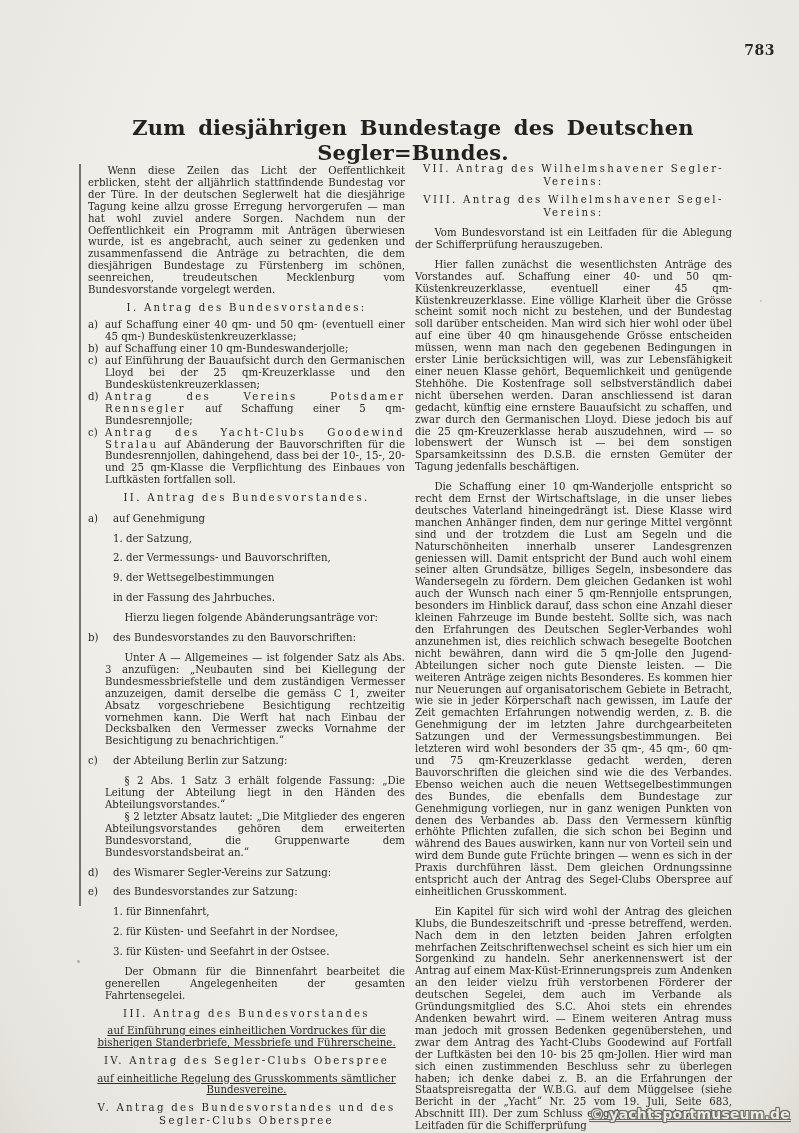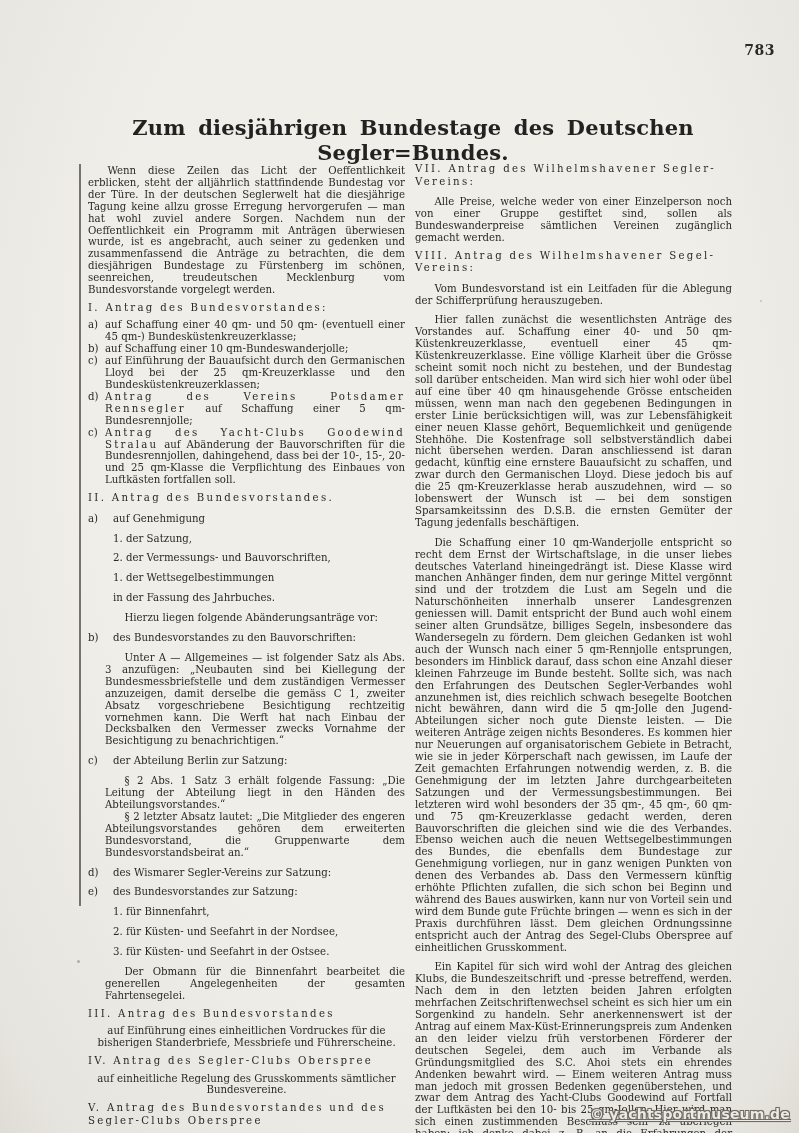--- a/index.html
+++ b/index.html
@@ -19,29 +19,29 @@
   }
   .columns {
     position:absolute; top:157px; left:88px; width:644px;
     display:flex; gap:10px;
     font-size:10.2px; line-height:11.9px;
   }
   .col { width:317px; }
   .para { margin:0; text-align:justify; }
   .indent { text-indent:1.9em;margin-top:8px; }
   .heading {
-    margin:6px 0 5px; font-weight:normal;
+    margin:6px 0 5px; text-align:center; font-weight:normal;
     font-size:10.2px; letter-spacing:2.3px; line-height:12.5px;
   }
   .item { position:relative; padding-left:17px; text-align:justify; margin:0; }
   .item > .label { position:absolute; left:0; }
   .sp { letter-spacing:2.2px; }
   .qpara { margin:0; text-indent:1.9em; text-align:justify; }
   .subline { margin:8px; }
-  .centerpara { margin:0 0 1px; text-align:center; }
+  .centerpara { margin:0 0 1px; text-align:center;text-decoration:underline; }
   .margin-line {
     position:absolute; left:79px; top:164px; width:2px; height:742px;
     background:#57554e; opacity:.8;
   }
   .speck1 { position:absolute; left:77px; top:960px; width:3px; height:3px; background:#8b897f; border-radius:50%; opacity:.6; }
   .speck2 { position:absolute; left:760px; top:300px; width:2px; height:2px; background:#9a988e; border-radius:50%; opacity:.5; }
   .watermark {
     position:absolute; right:9px; bottom:11px;
     font-family:"DejaVu Sans", sans-serif; font-weight:bold; font-size:14px;
     color:#eceae5; letter-spacing:.2px;
@@ -96,21 +96,21 @@
         <span>auf Abänderung der Bauvorschriften für die Bundesrennjollen, dahingehend, dass bei der 10-, 15-, 20- und 25 qm-Klasse die Verpflichtung des Einbaues von Luftkästen fortfallen soll.</span>
       </div>
 
       <h2 class="heading">II. Antrag des Bundesvorstandes.</h2>
 
       <div class="item">
         <span class="label">a)</span>
         <div class="subline">auf Genehmigung</div>
         <div class="subline">1. der Satzung,</div>
         <div class="subline">2. der Vermessungs- und Bauvorschriften,</div>
-        <div class="subline">1. der Wettsegelbestimmungen</div>
+        <div class="subline">9. der Wettsegelbestimmungen</div>
         <div class="subline">in der Fassung des Jahrbuches.</div>
         <div class="qpara">Hierzu liegen folgende Abänderungsanträge vor:</div>
       </div>
 
       <div class="item">
         <span class="label">b)</span>
         <div class="subline">des Bundesvorstandes zu den Bauvorschriften:</div>
         <div class="qpara">Unter A — Allgemeines — ist folgender Satz als Abs. 3 anzufügen: „Neubauten sind bei Kiellegung der Bundesmessbriefstelle und dem zuständigen Vermesser anzuzeigen, damit derselbe die gemäss C 1, zweiter Absatz vorgeschriebene Besichtigung rechtzeitig vornehmen kann. Die Werft hat nach Einbau der Decksbalken den Vermesser zwecks Vornahme der Besichtigung zu benachrichtigen.“</div>
       </div>
 
@@ -143,21 +143,20 @@
 
       <h2 class="heading">V. Antrag des Bundesvorstandes und des Segler-Clubs Oberspree</h2>
       <p class="centerpara">auf Beschlussfassung über die Frage der Bundeszeitschrift.</p>
 
       <h2 class="heading">VI. Antrag der Seglervereinigung Jungfernsee</h2>
       <p class="centerpara">auf Ausschreibung eines Max-Küst-Erinnerungspreises für Wanderwettfahrten („Rings um Potsdam“).</p>
     </div>
 
     <div class="col">
       <h2 class="heading">VII. Antrag des Wilhelmshavener Segler-Vereins:</h2>
-      <p class="para indent">Alle Preise, welche weder von einer Einzelperson noch von einer Gruppe gestiftet sind, sollen als Bundeswanderpreise sämtlichen Vereinen zugänglich gemacht werden.</p>
 
       <h2 class="heading">VIII. Antrag des Wilhelmshavener Segel-Vereins:</h2>
       <p class="para indent">Vom Bundesvorstand ist ein Leitfaden für die Ablegung der Schifferprüfung herauszugeben.</p>
 
       <p class="para indent">Hier fallen zunächst die wesentlichsten Anträge des Vorstandes auf. Schaffung einer 40- und 50 qm-Küstenkreuzerklasse, eventuell einer 45 qm-Küstenkreuzerklasse. Eine völlige Klarheit über die Grösse scheint somit noch nicht zu bestehen, und der Bundestag soll darüber entscheiden. Man wird sich hier wohl oder übel auf eine über 40 qm hinausgehende Grösse entscheiden müssen, wenn man nach den gegebenen Bedingungen in erster Linie berücksichtigen will, was zur Lebensfähigkeit einer neuen Klasse gehört, Bequemlichkeit und genügende Stehhöhe. Die Kostenfrage soll selbstverständlich dabei nicht übersehen werden. Daran anschliessend ist daran gedacht, künftig eine ernstere Bauaufsicht zu schaffen, und zwar durch den Germanischen Lloyd. Diese jedoch bis auf die 25 qm-Kreuzerklasse herab auszudehnen, wird — so lobenswert der Wunsch ist — bei dem sonstigen Sparsamkeitssinn des D.S.B. die ernsten Gemüter der Tagung jedenfalls beschäftigen.</p>
       <p class="para indent">Die Schaffung einer 10 qm-Wanderjolle entspricht so recht dem Ernst der Wirtschaftslage, in die unser liebes deutsches Vaterland hineingedrängt ist. Diese Klasse wird manchen Anhänger finden, dem nur geringe Mittel vergönnt sind und der trotzdem die Lust am Segeln und die Naturschönheiten innerhalb unserer Landesgrenzen geniessen will. Damit entspricht der Bund auch wohl einem seiner alten Grundsätze, billiges Segeln, insbesondere das Wandersegeln zu fördern. Dem gleichen Gedanken ist wohl auch der Wunsch nach einer 5 qm-Rennjolle entsprungen, besonders im Hinblick darauf, dass schon eine Anzahl dieser kleinen Fahrzeuge im Bunde besteht. Sollte sich, was nach den Erfahrungen des Deutschen Segler-Verbandes wohl anzunehmen ist, dies reichlich schwach besegelte Bootchen nicht bewähren, dann wird die 5 qm-Jolle den Jugend-Abteilungen sicher noch gute Dienste leisten. — Die weiteren Anträge zeigen nichts Besonderes. Es kommen hier nur Neuerungen auf organisatorischem Gebiete in Betracht, wie sie in jeder Körperschaft nach gewissen, im Laufe der Zeit gemachten Erfahrungen notwendig werden, z. B. die Genehmigung der im letzten Jahre durchgearbeiteten Satzungen und der Vermessungsbestimmungen. Bei letzteren wird wohl besonders der 35 qm-, 45 qm-, 60 qm- und 75 qm-Kreuzerklasse gedacht werden, deren Bauvorschriften die gleichen sind wie die des Verbandes. Ebenso weichen auch die neuen Wettsegelbestimmungen des Bundes, die ebenfalls dem Bundestage zur Genehmigung vorliegen, nur in ganz wenigen Punkten von denen des Verbandes ab. Dass den Vermessern künftig erhöhte Pflichten zufallen, die sich schon bei Beginn und während des Baues auswirken, kann nur von Vorteil sein und wird dem Bunde gute Früchte bringen — wenn es sich in der Praxis durchführen lässt. Dem gleichen Ordnungssinne entspricht auch der Antrag des Segel-Clubs Oberspree auf einheitlichen Grusskomment.</p>
       <p class="para indent">Ein Kapitel für sich wird wohl der Antrag des gleichen Klubs, die Bundeszeitschrift und -presse betreffend, werden. Nach dem in den letzten beiden Jahren erfolgten mehrfachen Zeitschriftenwechsel scheint es sich hier um ein Sorgenkind zu handeln. Sehr anerkennenswert ist der Antrag auf einem Max-Küst-Erinnerungspreis zum Andenken an den leider vielzu früh verstorbenen Förderer der deutschen Segelei, dem auch im Verbande als Gründungsmitglied des S.C. Ahoi stets ein ehrendes Andenken bewahrt wird. — Einem weiteren Antrag muss man jedoch mit grossen Bedenken gegenüberstehen, und zwar dem Antrag des Yacht-Clubs Goodewind auf Fortfall der Luftkästen bei den 10- bis 25 qm-Jollen. Hier wird man sich einen zustimmenden Beschluss sehr zu überlegen haben; ich denke dabei z. B. an die Erfahrungen der Staatspreisregatta der W.B.G. auf dem Müggelsee (siehe Bericht in der „Yacht“ Nr. 25 vom 19. Juli, Seite 683, Abschnitt III). Der zum Schluss eingebrachte Antrag, einen Leitfaden für die Schifferprüfung</p>
     </div>
 
   </div>

